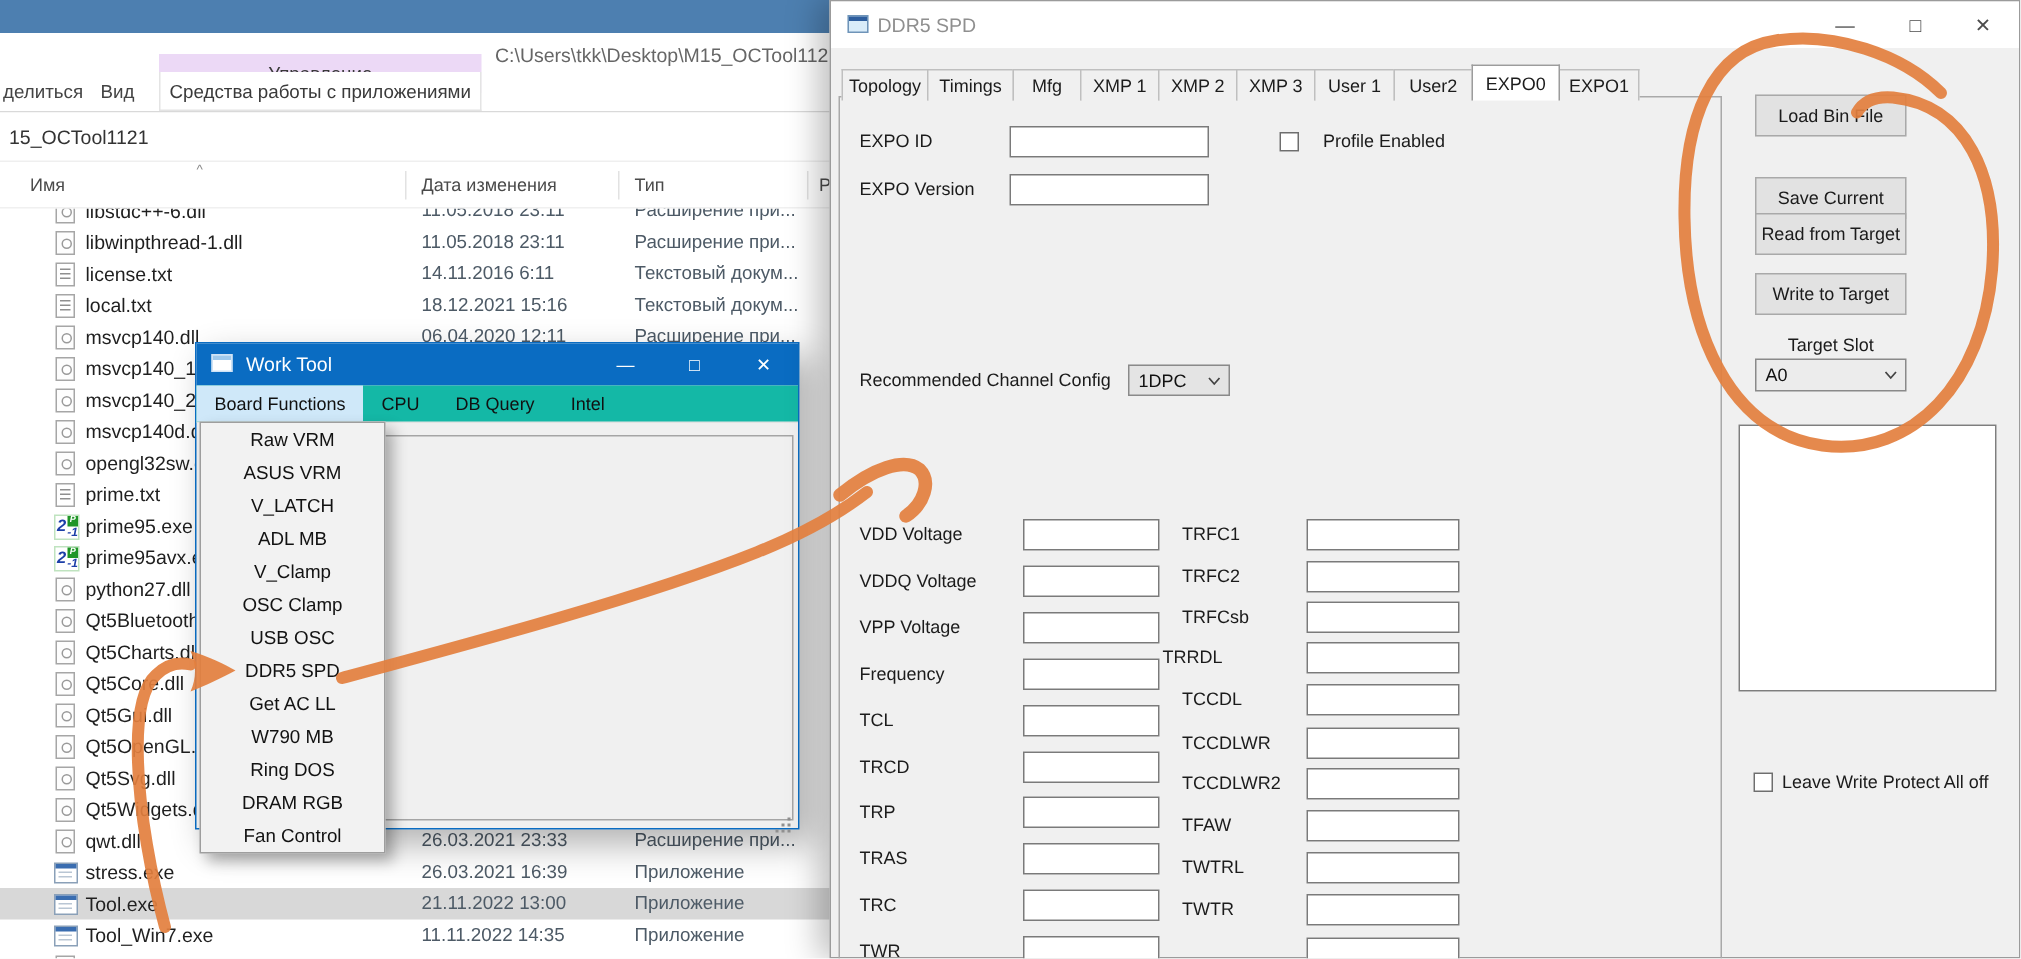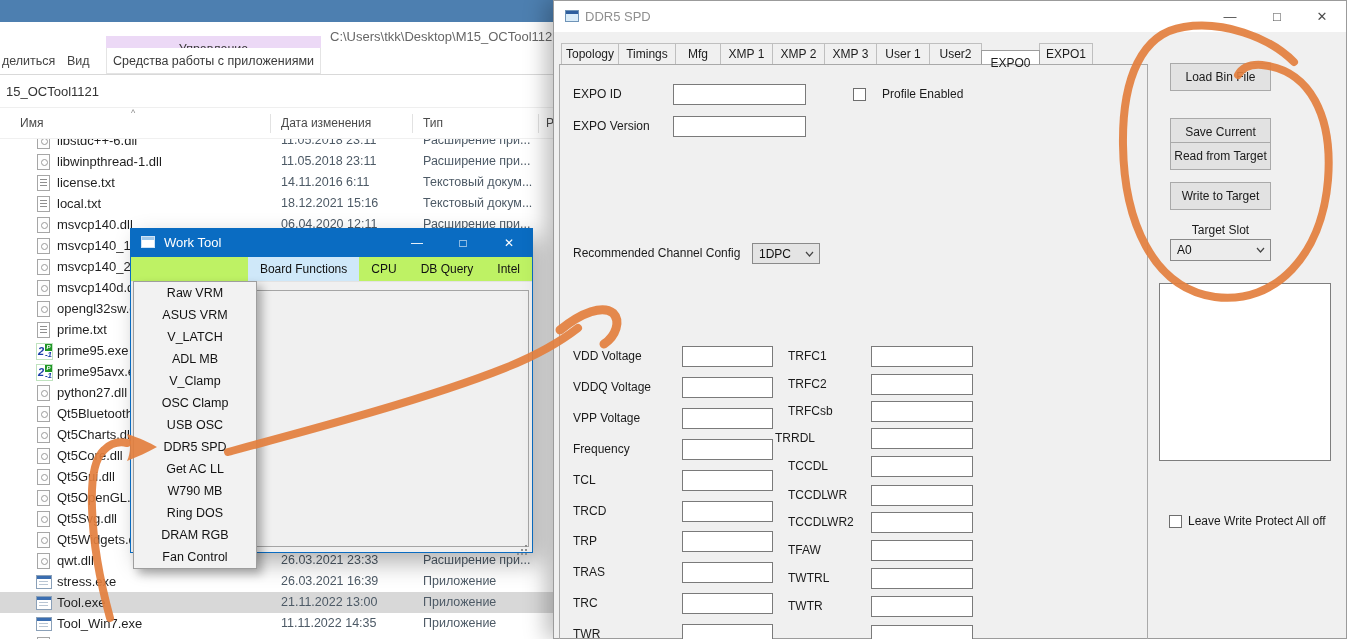--- a/index.html
+++ b/index.html
@@ -54,22 +54,22 @@
 
   
   #worktool{left:130px;top:228px;width:403px;height:325px;background:#f0f0f0;
             border:1px solid #0a6cc2;box-sizing:border-box;z-index:10;box-shadow:8px 10px 22px rgba(0,0,0,.30);}
   #wt-titlebar{position:absolute;left:0;top:0;width:100%;height:28px;}
   #wt-title{position:absolute;left:33px;top:0;line-height:28px;font-size:13px;color:#fff;}
   #wt-icon{position:absolute;left:10px;top:7px;width:14px;height:12px;background:#fff;border:1px solid #cfe3f6;box-sizing:border-box;}
   #wt-icon::before{content:"";position:absolute;left:0;top:0;width:100%;height:3px;background:#9fc9ec;}
   .wt-controls{position:absolute;right:0;top:0;height:28px;display:flex;}
   .wt-ctrl{width:46px;height:28px;display:flex;align-items:center;justify-content:center;color:#fff;font-size:12px;}
-  #wt-menubar{position:absolute;left:0;top:28px;width:100%;height:25px;background:#bef264;
-              border-bottom:1px solid #e3e3e3;display:flex;font-size:12px;color:#111;box-sizing:border-box;justify-content:flex-end;}
+  #wt-menubar{position:absolute;left:0;top:28px;width:100%;height:25px;background:#14b8a6;
+              border-bottom:1px solid #e3e3e3;display:flex;font-size:12px;color:#111;box-sizing:border-box;}
   .wt-menuitem{padding:0 12px;line-height:24px;}
   .wt-menuitem.active{background:#cfe8f9;}
   #wt-panel{position:absolute;left:122px;top:61px;width:276px;height:257px;border:1px solid #a5a5a5;box-sizing:border-box;}
   #wt-grip{position:absolute;right:5px;bottom:5px;width:2px;height:2px;background:#909090;
            box-shadow:-4px 4px 0 #909090,0 4px 0 #909090,-8px 8px 0 #909090,-4px 8px 0 #909090,0 8px 0 #909090;}
 
   #wt-popup{left:133px;top:281px;width:124px;height:288px;background:#f2f2f2;border:1px solid #9e9e9e;
             box-sizing:border-box;z-index:12;box-shadow:5px 5px 9px rgba(0,0,0,.30);}
   .popup-item{height:22px;line-height:22px;text-align:center;font-size:12.5px;color:#121212;}
 
@@ -78,21 +78,21 @@
         box-sizing:border-box;z-index:20;box-shadow:-8px 0 20px rgba(0,0,0,.25);}
   #dw-titlebar{position:absolute;left:0;top:0;width:100%;height:31px;background:#fff;}
   #dw-title{position:absolute;left:31px;top:0;line-height:31px;font-size:13px;color:#8f8f8f;}
   #dw-icon{position:absolute;left:11px;top:9px;width:14px;height:12px;background:#d9ecf9;border:1px solid #6f94b8;box-sizing:border-box;}
   #dw-icon::before{content:"";position:absolute;left:0;top:0;width:100%;height:3px;background:#2e5e9e;}
   .dw-ctrl{position:absolute;top:0;width:30px;height:30px;display:flex;align-items:center;justify-content:center;
            color:#4c4c4c;font-size:13px;}
   #dw-tabs{position:absolute;left:7px;top:42px;display:flex;align-items:flex-end;font-size:12px;color:#1c1c1c;z-index:2;}
   .dw-tab{height:21px;line-height:21px;text-align:center;background:#f0f0f0;border:1px solid #bfbfbf;
           border-bottom:none;box-sizing:border-box;margin-right:-1px;}
-  .dw-tab.active{background:#fff;height:14px;line-height:25px;border-color:#9c9c9c;position:relative;z-index:3;}
+  .dw-tab.active{background:#fff;height:24px;line-height:25px;border-color:#9c9c9c;position:relative;z-index:3;}
   #dw-panel{position:absolute;left:5px;top:63px;width:589px;height:600px;border:1px solid #a9a9a9;box-sizing:border-box;}
 
   .dlabel{position:absolute;font-size:12px;color:#1b1b1b;line-height:21px;white-space:nowrap;}
   .tbox{position:absolute;background:#fff;border:1px solid #7a7a7a;box-sizing:border-box;}
   .cb{position:absolute;width:13px;height:13px;background:#fff;border:1px solid #6e6e6e;box-sizing:border-box;}
   .combo{position:absolute;border:1px solid #8a8a8a;background:#e4e4e4;font-size:12px;color:#111;
          display:flex;align-items:center;padding-left:6px;box-sizing:border-box;}
   .combo .chev{margin-left:auto;padding-right:5px;display:flex;}
   .sbtn{position:absolute;left:616px;width:101px;height:28px;background:#e2e2e2;border:1px solid #a9a9a9;
         font-size:12px;color:#1b1b1b;display:flex;align-items:center;justify-content:center;box-sizing:border-box;}

